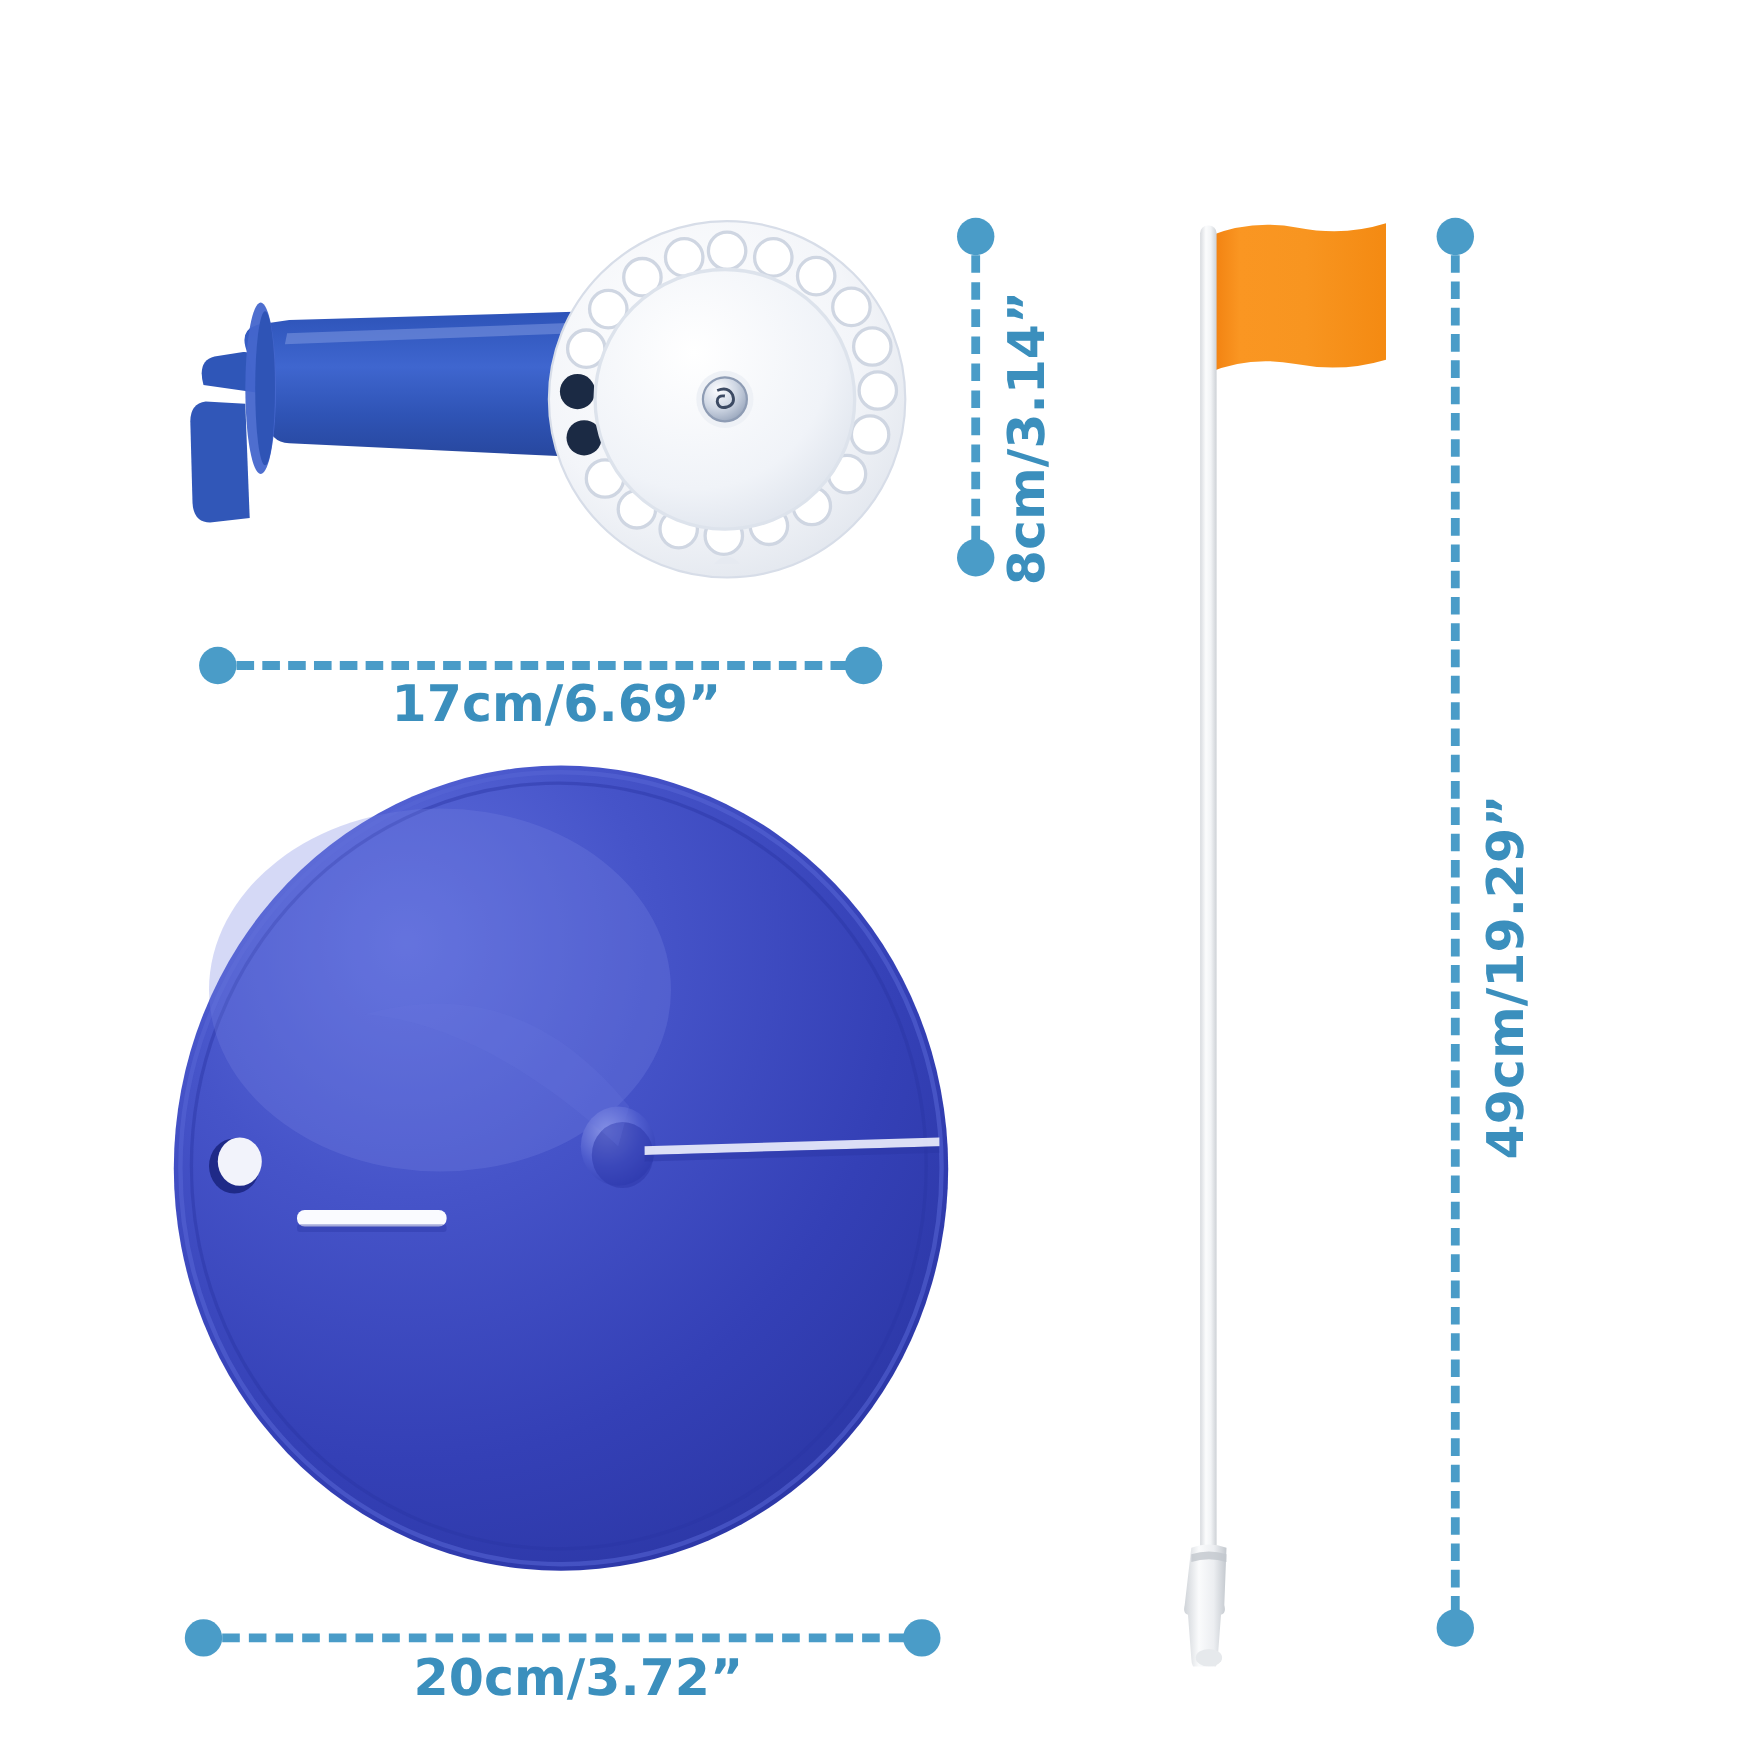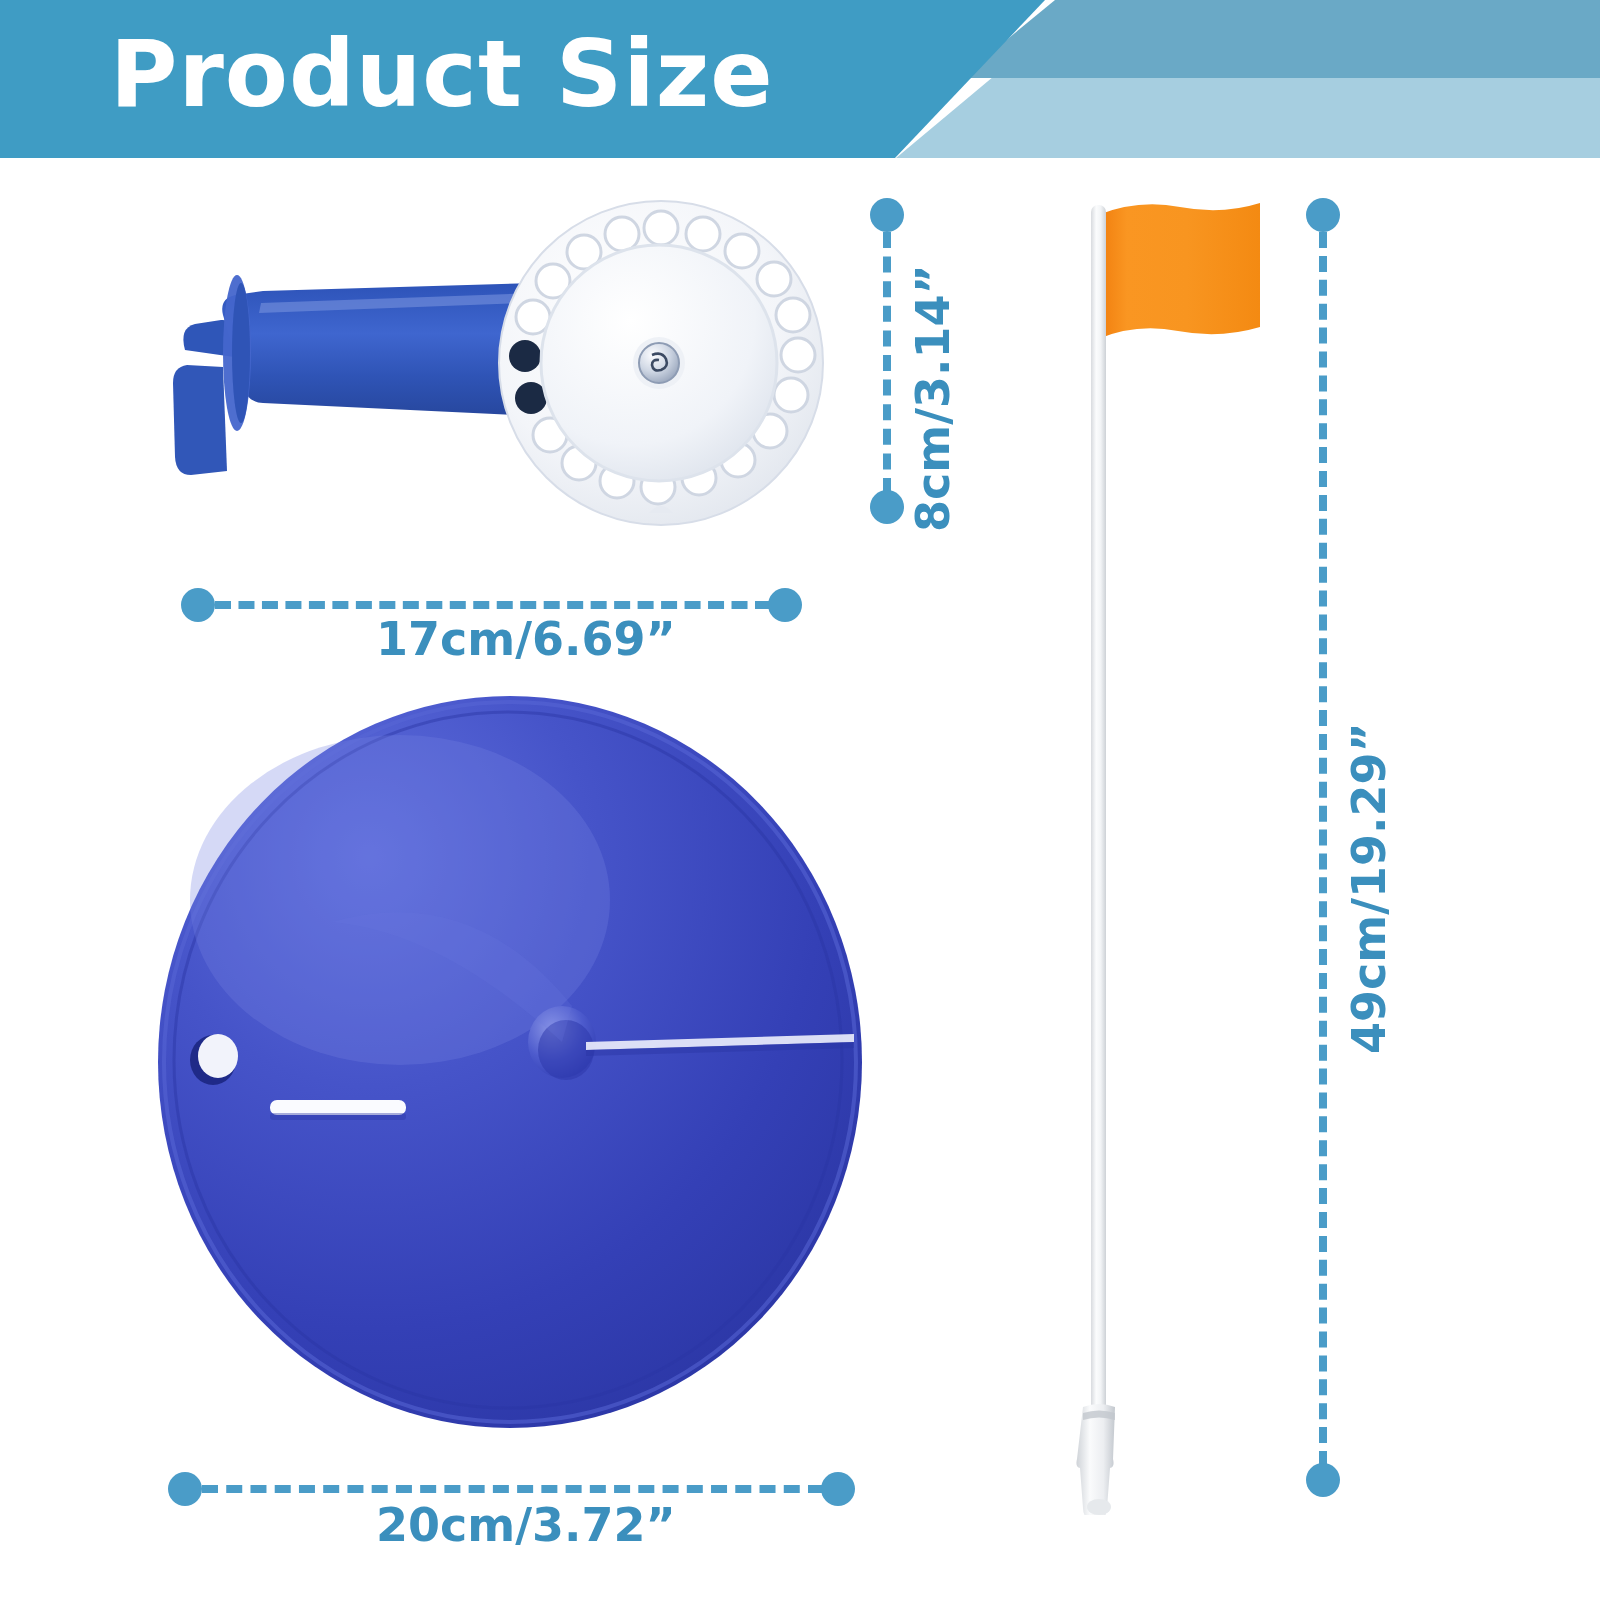--- a/index.html
+++ b/index.html
@@ -40,31 +40,20 @@
   .dim-label.v{font-size:46px;transform-origin:left bottom;}
 
   
   .art{position:absolute;}
 </style>
 </head>
 <body>
 
 <div id="stage">
 
-  <div class="header">
-    <svg class="hdr-svg" width="1600" height="165" viewBox="0 0 1600 165">
-
-      <polygon points="1600,0 1600,158 896,158 1085,0" fill="#a6cee0"></polygon>
-
-      <polygon points="1600,0 1600,78 960,78 1055,0" fill="#6aa9c6"></polygon>
-
-      <polygon points="0,0 1045,0 895,158 0,158" fill="#3f9cc4"></polygon>
-    </svg>
-    <div class="hdr-title">Product Size</div>
-  </div>
 
   <svg class="art" style="left:165px;top:195px;" width="700" height="350" viewBox="0 0 700 350">
     <defs>
       <linearGradient id="armGrad" x1="0" y1="0" x2="0" y2="1">
         <stop offset="0%" stop-color="#2d53b8"></stop>
         <stop offset="38%" stop-color="#3f66cf"></stop>
         <stop offset="70%" stop-color="#2f54b6"></stop>
         <stop offset="100%" stop-color="#27479e"></stop>
       </linearGradient>
       <radialGradient id="reelGrad" cx="40%" cy="35%" r="75%">
@@ -142,21 +131,21 @@
     <div class="dim-dot" style="left:870px;top:198px;"></div>
     <div class="dim-line-v" style="left:883px;top:232px;height:262px;"></div>
     <div class="dim-dot" style="left:870px;top:490px;"></div>
     <div class="dim-label v" style="left:960px;top:478px;transform:rotate(-90deg);">8cm/3.14”</div>
   </div>
 
   <div class="dim">
     <div class="dim-dot" style="left:181px;top:588px;"></div>
     <div class="dim-line-h" style="left:215px;top:601px;width:556px;"></div>
     <div class="dim-dot" style="left:768px;top:588px;"></div>
-    <div class="dim-label h" style="left:356px;top:612px;margin-left:20px;">17cm/6.69”</div>
+    <div class="dim-label h" style="left:356px;top:612px;">17cm/6.69”</div>
   </div>
 
   <svg class="art" style="left:150px;top:690px;" width="720" height="740" viewBox="0 0 720 740">
     <defs>
       <radialGradient id="discGrad" cx="30%" cy="22%" r="92%">
         <stop offset="0%" stop-color="#5e6ddc"></stop>
         <stop offset="34%" stop-color="#4654c9"></stop>
         <stop offset="70%" stop-color="#3440b6"></stop>
         <stop offset="100%" stop-color="#2a35a2"></stop>
       </radialGradient>

